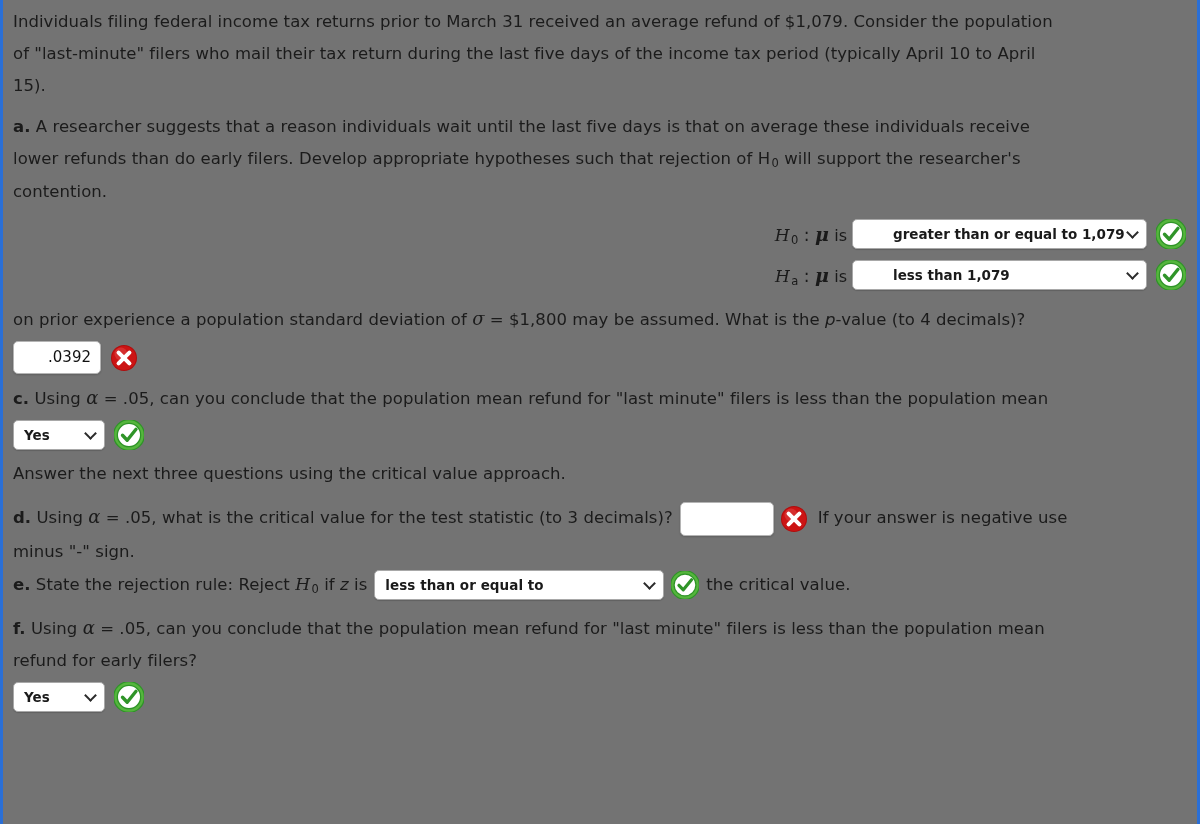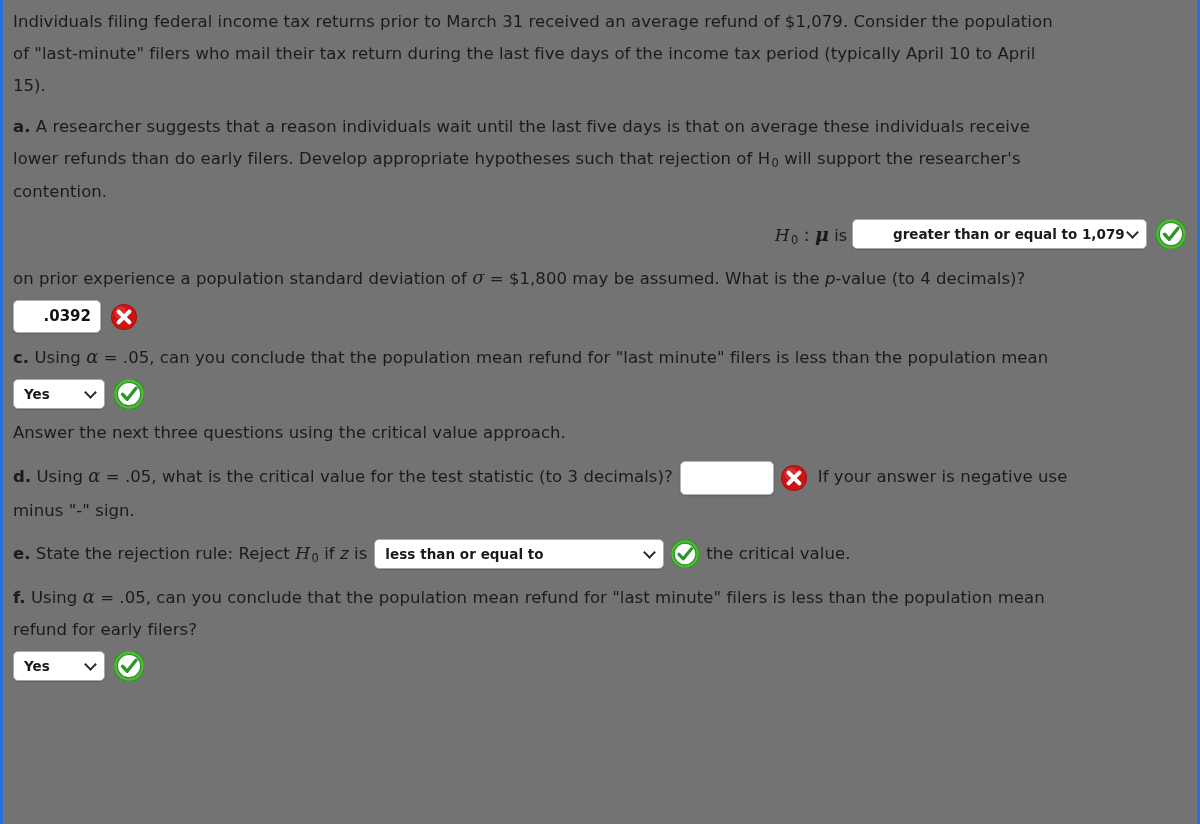--- a/index.html
+++ b/index.html
@@ -127,21 +127,21 @@
   .txtin {
     display: inline-block;
     background: #fff;
     border: 1px solid #b4b4b4;
     border-radius: 5px;
     box-shadow: 0 1px 2px rgba(0,0,0,0.18);
     height: 33px;
     line-height: 31px;
     font-family: "DejaVu Sans", "Liberation Sans", sans-serif;
     font-size: 15px;
-    font-weight: bold;
+    font-weight: normal;
     color: #111;
     text-align: right;
     padding: 0 9px;
     vertical-align: middle;
   }
   .txtin-b { width: 88px; }
   .txtin-d { width: 94px; height: 34px; line-height: 32px; }
 
   
   .ico {
@@ -196,20 +196,35 @@
       <span class="ico" style="margin-left:9px;">
         <svg width="30" height="30" viewBox="0 0 30 30">
           <circle cx="15" cy="15" r="13" fill="#ffffff"></circle>
           <circle cx="15" cy="15" r="13.5" fill="none" stroke="#2f9428" stroke-width="5"></circle>
           <circle cx="15" cy="15" r="13.5" fill="none" stroke="#55b53d" stroke-width="2.4"></circle>
           <path d="M8.5 15.3 L13.2 20.2 L22 9.3" fill="none" stroke="#2f9428" stroke-width="3.4" stroke-linecap="round" stroke-linejoin="round"></path>
         </svg>
       </span>
     </div>
 
+    <div class="hyp-row">
+      <span class="hyp-label"><span class="mathvar">H</span><sub>a</sub> : <span class="mu">μ</span> <span class="is">is</span></span>
+      <span class="sel sel-hyp">
+        <span>less than 1,079</span>
+        <span class="chev"></span>
+      </span>
+      <span class="ico" style="margin-left:9px;">
+        <svg width="30" height="30" viewBox="0 0 30 30">
+          <circle cx="15" cy="15" r="13" fill="#ffffff"></circle>
+          <circle cx="15" cy="15" r="13.5" fill="none" stroke="#2f9428" stroke-width="5"></circle>
+          <circle cx="15" cy="15" r="13.5" fill="none" stroke="#55b53d" stroke-width="2.4"></circle>
+          <path d="M8.5 15.3 L13.2 20.2 L22 9.3" fill="none" stroke="#2f9428" stroke-width="3.4" stroke-linecap="round" stroke-linejoin="round"></path>
+        </svg>
+      </span>
+    </div>
   </div>
 
   <div class="block" style="margin-top:8px;">
     <div class="para">
       <span>on prior experience a population standard deviation of </span><span class="sigma">σ</span><span> = $1,800 may be assumed. What is the </span><span class="ital">p</span><span>-value (to 4 decimals)?</span>
     </div>
     <div class="ctrl-row" style="margin-top:5px;">
       <span class="txtin txtin-b" title="">.0392</span>
       <span class="ico">
         <svg width="28" height="28" viewBox="0 0 28 28">
@@ -258,21 +273,21 @@
           <circle cx="14" cy="14" r="12" fill="#cc1414"></circle>
           <circle cx="11" cy="10" r="6.5" fill="#e05050" opacity="0.45"></circle>
           <path d="M8.6 8.6 L19.4 19.4 M19.4 8.6 L8.6 19.4" stroke="#ffffff" stroke-width="4.1" stroke-linecap="round"></path>
         </svg>
       </span>
         </span><span class="gap-md"></span><span>If your answer is negative use</span>
     </div>
     <div class="para">minus "-" sign.</div>
   </div>
 
-  <div class="block" style="margin-top:10px;">
+  <div class="block" style="">
     <div class="para">
       <span class="partlbl">e.</span>
       <span>State the rejection rule: Reject </span><span class="mathvar">H</span><sub>0</sub><span> if </span><span class="ital">z</span><span> is</span><span class="gap-sm"></span><span class="sel sel-rule">
           <span>less than or equal to</span>
           <span class="chev"></span>
         </span><span class="gap-sm"></span><span class="ico">
         <svg width="28" height="28" viewBox="0 0 30 30">
           <circle cx="15" cy="15" r="13" fill="#ffffff"></circle>
           <circle cx="15" cy="15" r="13.5" fill="none" stroke="#2f9428" stroke-width="5"></circle>
           <circle cx="15" cy="15" r="13.5" fill="none" stroke="#55b53d" stroke-width="2.4"></circle>

